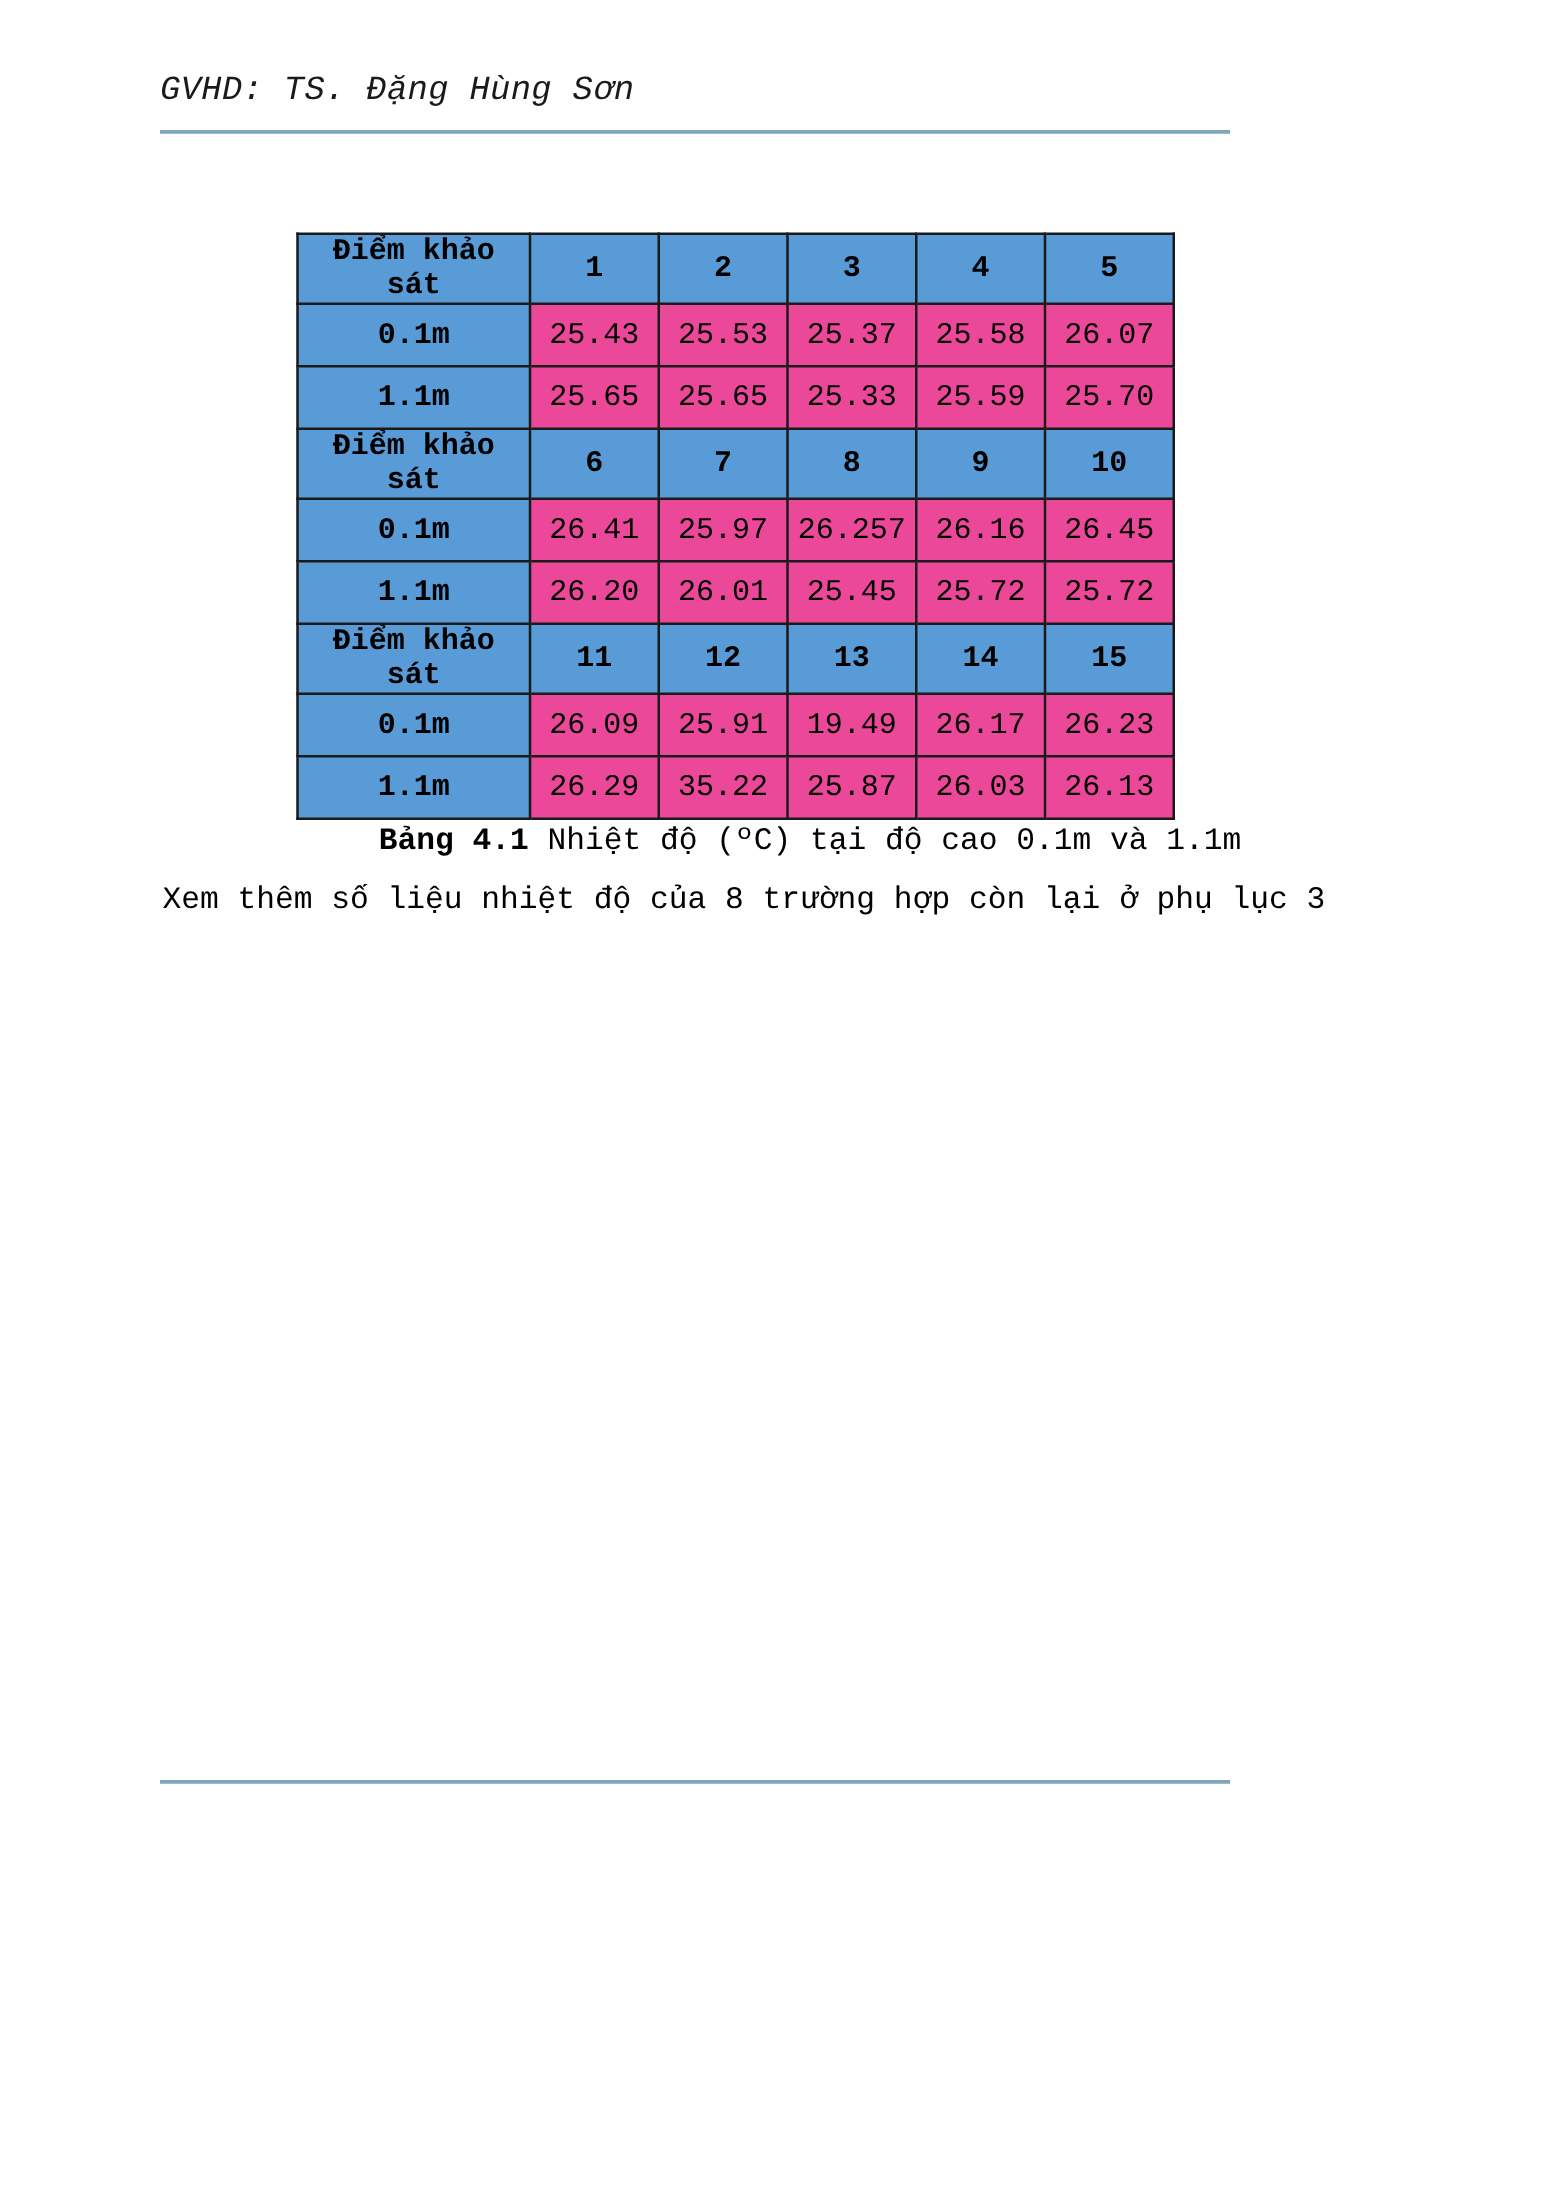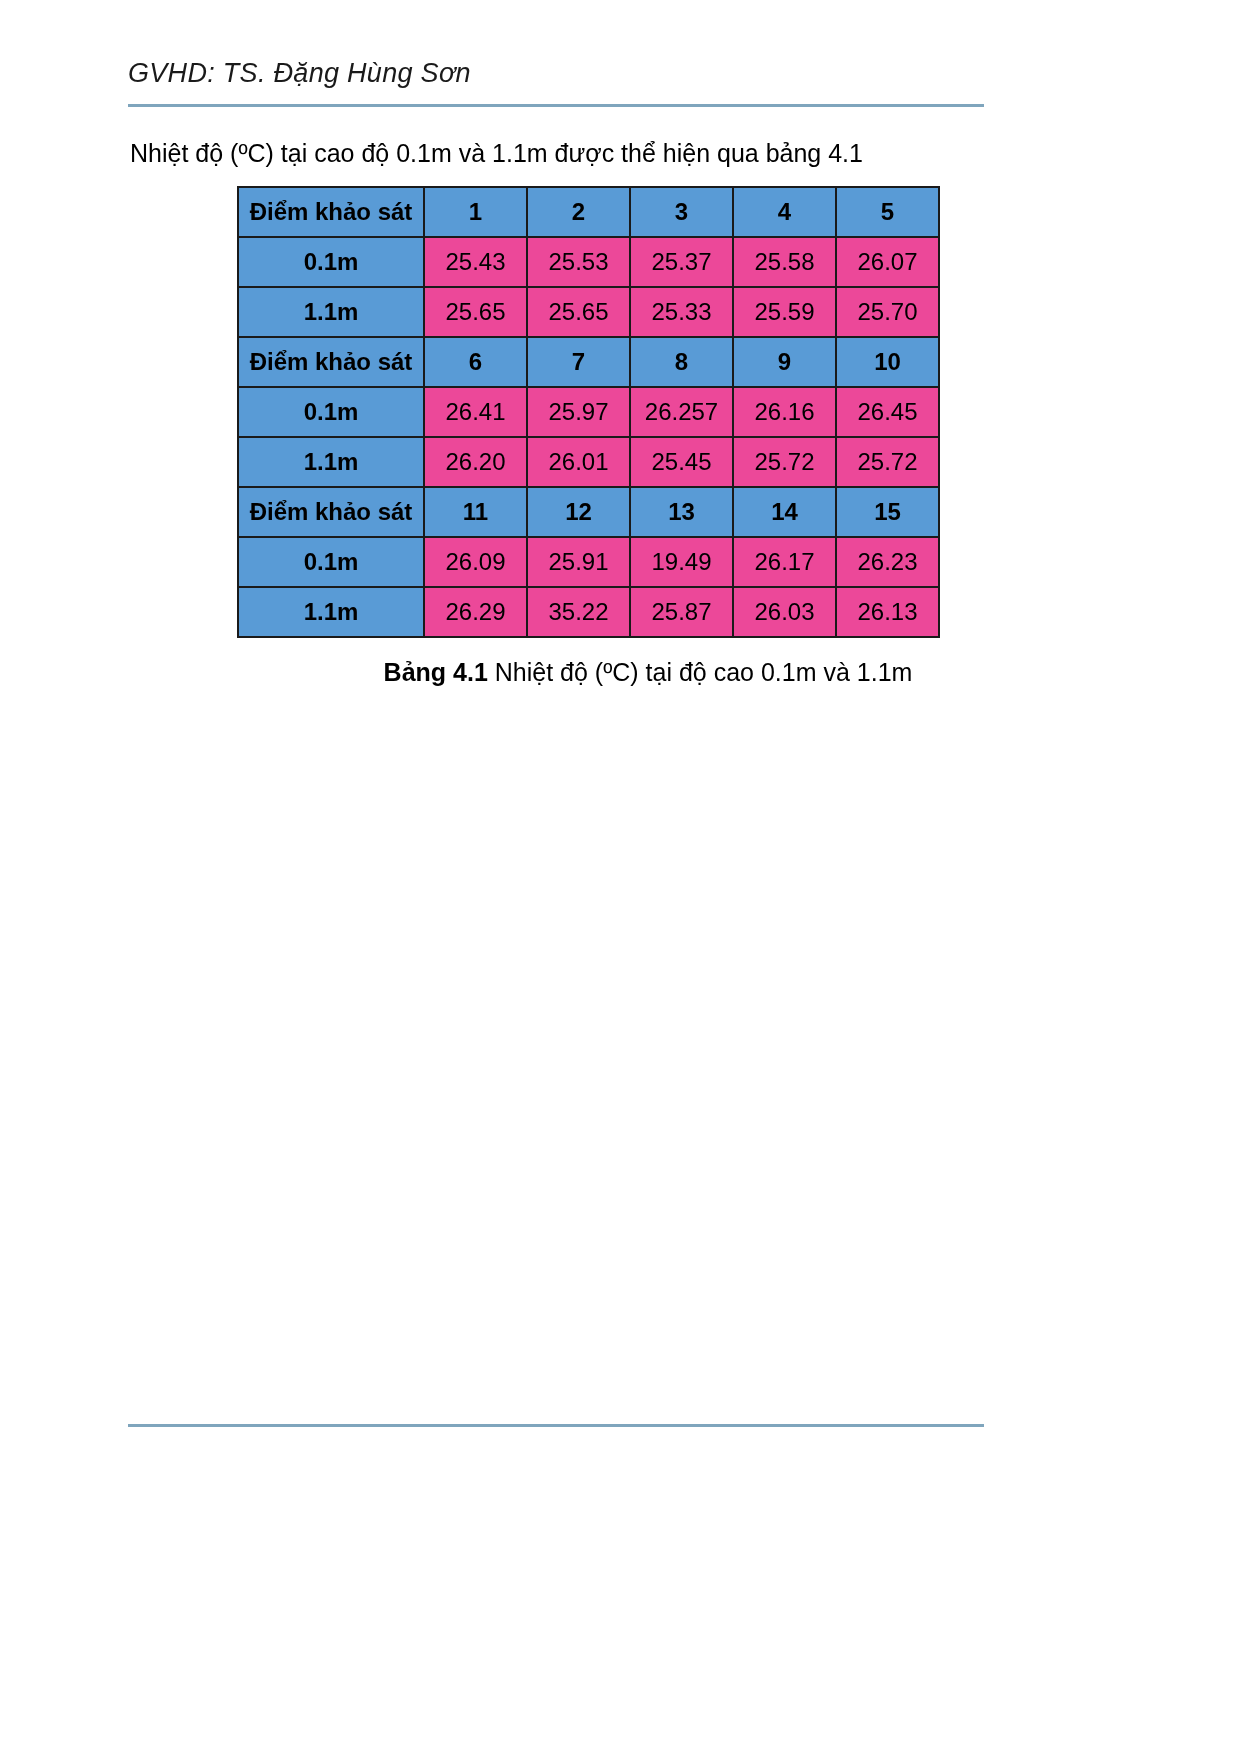--- a/index.html
+++ b/index.html
@@ -6,21 +6,21 @@
     margin: 0;
     padding: 0;
     background: #ffffff;
   }
   .page {
     position: relative;
     width: 1240px;
     height: 1428px;
     margin: 0 auto;
     background: #ffffff;
-    font-family: Liberation Sans, sans-serif;
+    font-family: Liberation Mono, monospace;
     color: #000000;
     overflow: hidden;
   }
 
   
   .header {
     position: absolute;
     left: 128px;
     top: 58px;
     width: 856px;
@@ -132,21 +132,20 @@
 </head>
 <body>
 
 <div class="page">
 
   <div class="header">
     <div class="header-title">GVHD: TS. Đặng Hùng Sơn</div>
   </div>
   <div class="header-rule"></div>
 
-  <div class="intro-text">Nhiệt độ (ºC) tại cao độ 0.1m và 1.1m được thể hiện qua bảng 4.1</div>
 
   <div class="table-wrap">
     <table class="data-table">
       <tbody>
 
         <tr>
           <td class="label-cell">Điểm khảo sát</td>
           <td class="hdr-cell">1</td>
           <td class="hdr-cell">2</td>
           <td class="hdr-cell">3</td>
@@ -221,17 +220,18 @@
         </tr>
 
       </tbody>
     </table>
   </div>
 
   <div class="caption">
     <b>Bảng 4.1</b><span> Nhiệt độ (ºC) tại độ cao 0.1m và 1.1m</span>
   </div>
 
+  <div class="after-text">Xem thêm số liệu nhiệt độ của 8 trường hợp còn lại ở phụ lục 3</div>
 
   <div class="footer-rule"></div>
   <div class="footer-page">89</div>
 
 </div>
 
 </body></html>

